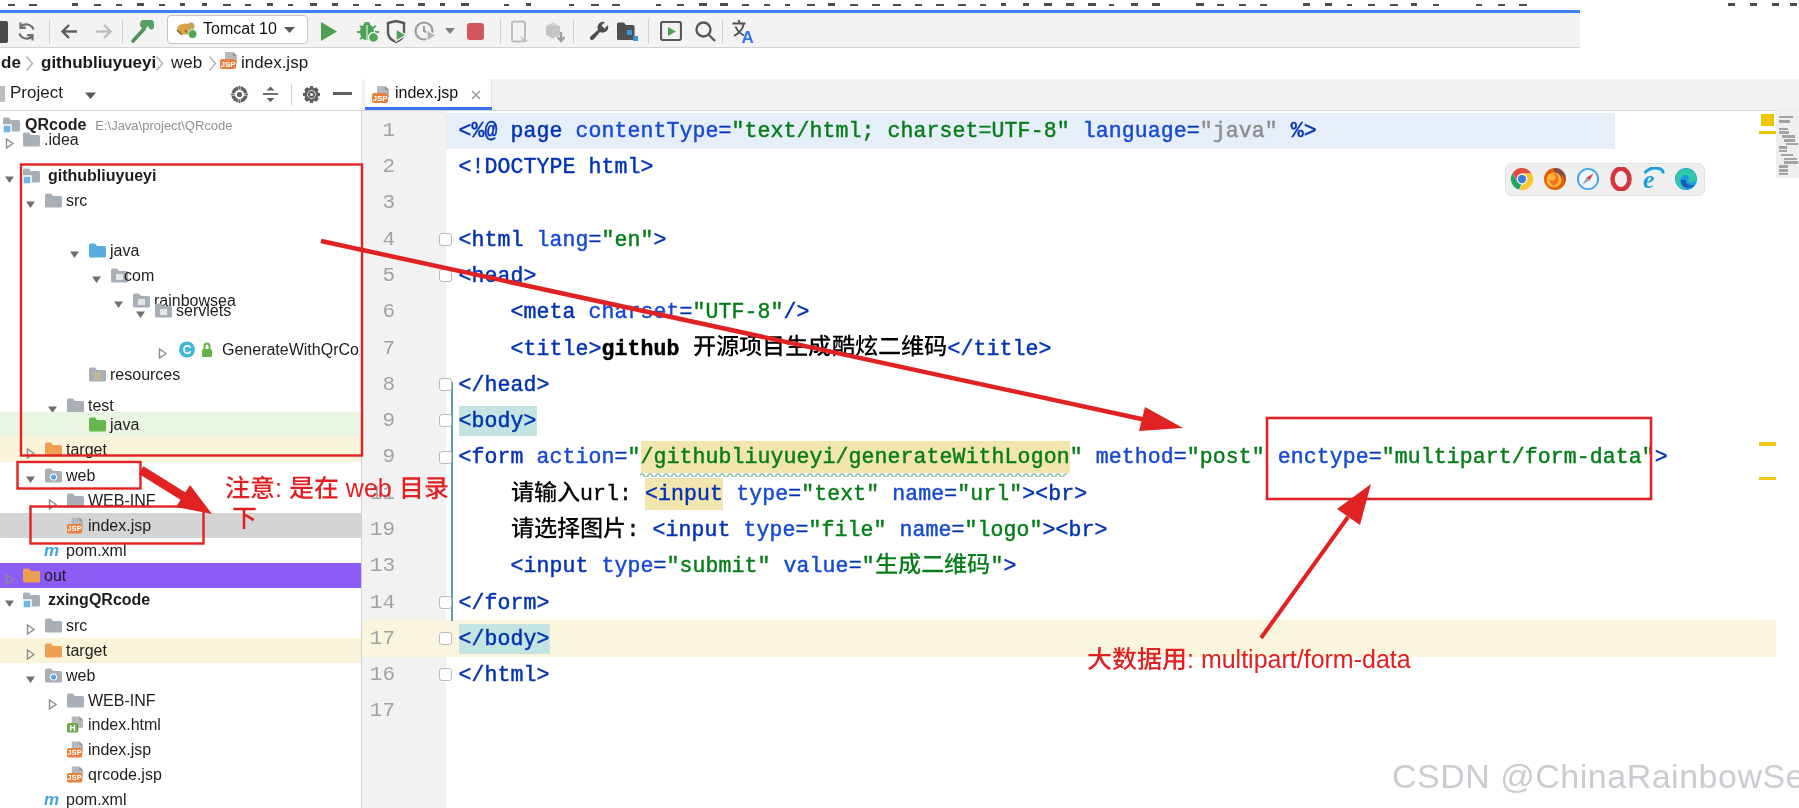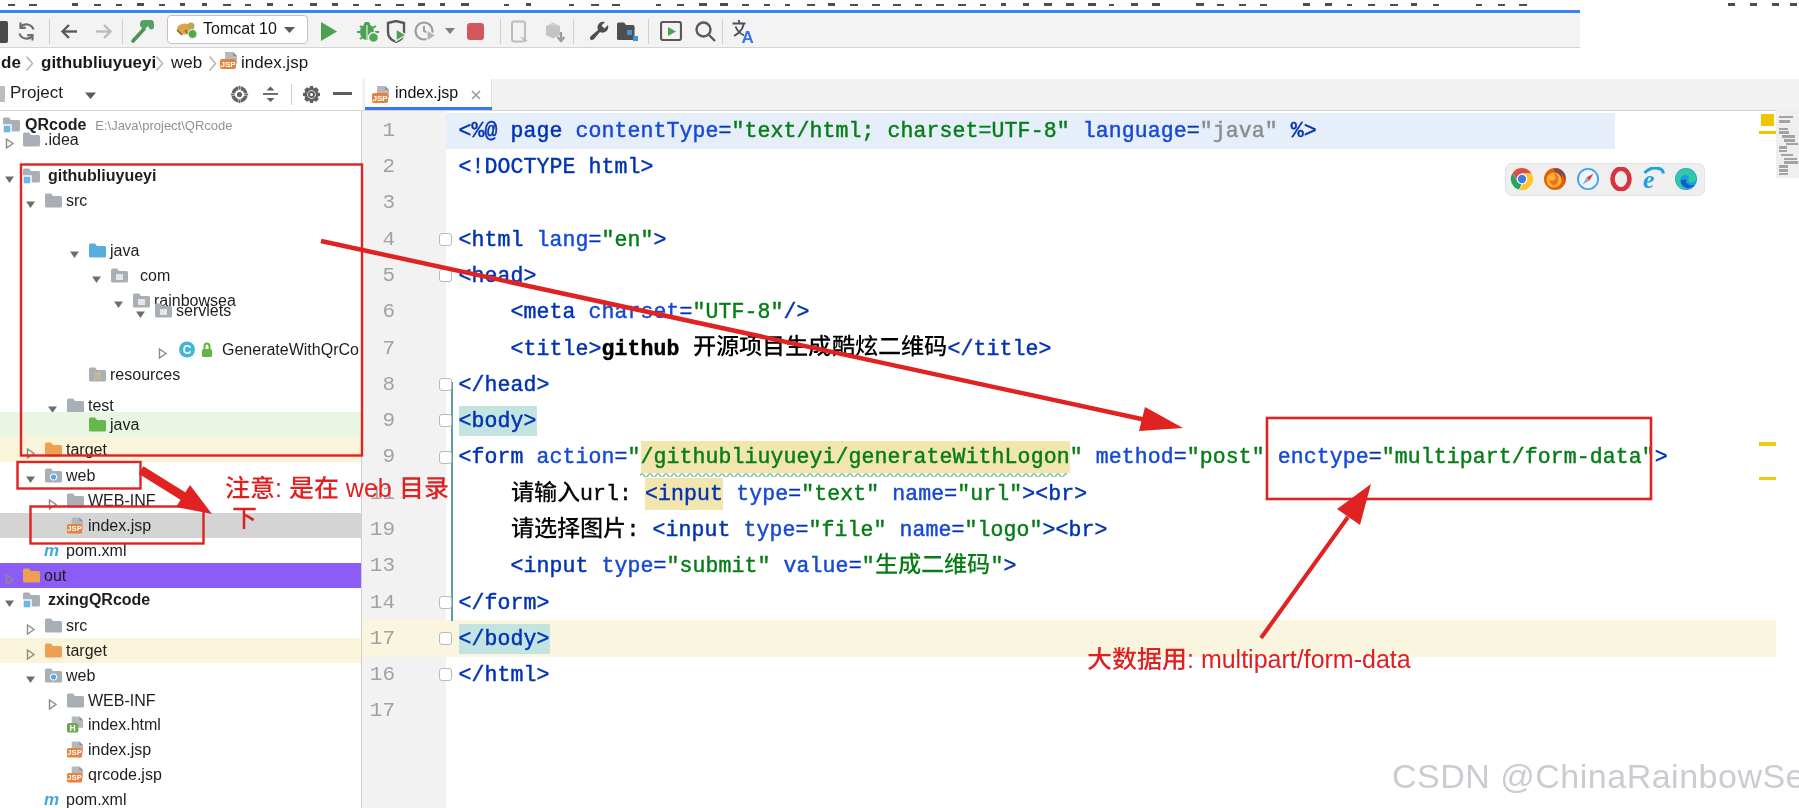--- a/index.html
+++ b/index.html
@@ -333,21 +333,21 @@
         <span class="tlabel" style="left:110px">java</span>
       </div>
       <div class="trow" style="top:151.5px">
         <span class="ti" style="left:91px;top:4px"><svg width="11" height="11" viewBox="0 0 11 11">
             <path d="M1 2.5 L10 2.5 L5.5 9 Z" fill="#6e6e6e"></path>
           </svg></span>
         <span class="ti" style="left:110px"><svg width="19" height="17" viewBox="0 0 19 17">
             <path d="M1 3 Q1 1.5 2.5 1.5 H7 L9 4 H16.5 Q18 4 18 5.5 V14 Q18 15.5 16.5 15.5 H2.5 Q1 15.5 1 14 Z" fill="#a9afb6"></path>
             <rect x="6" y="7" width="7" height="6" fill="#e3e7ea"></rect>
           </svg></span>
-        <span class="tlabel" style="left:140px">com</span>
+        <span class="tlabel" style="left:124px">com</span>
       </div>
       <div class="trow" style="top:176.5px">
         <span class="ti" style="left:113px;top:4px"><svg width="11" height="11" viewBox="0 0 11 11">
             <path d="M1 2.5 L10 2.5 L5.5 9 Z" fill="#6e6e6e"></path>
           </svg></span>
         <span class="ti" style="left:132px"><svg width="19" height="17" viewBox="0 0 19 17">
             <path d="M1 3 Q1 1.5 2.5 1.5 H7 L9 4 H16.5 Q18 4 18 5.5 V14 Q18 15.5 16.5 15.5 H2.5 Q1 15.5 1 14 Z" fill="#a9afb6"></path>
             <rect x="6" y="7" width="7" height="6" fill="#e3e7ea"></rect>
           </svg></span>
         <span class="tlabel" style="left:154px">rainbowsea</span>

